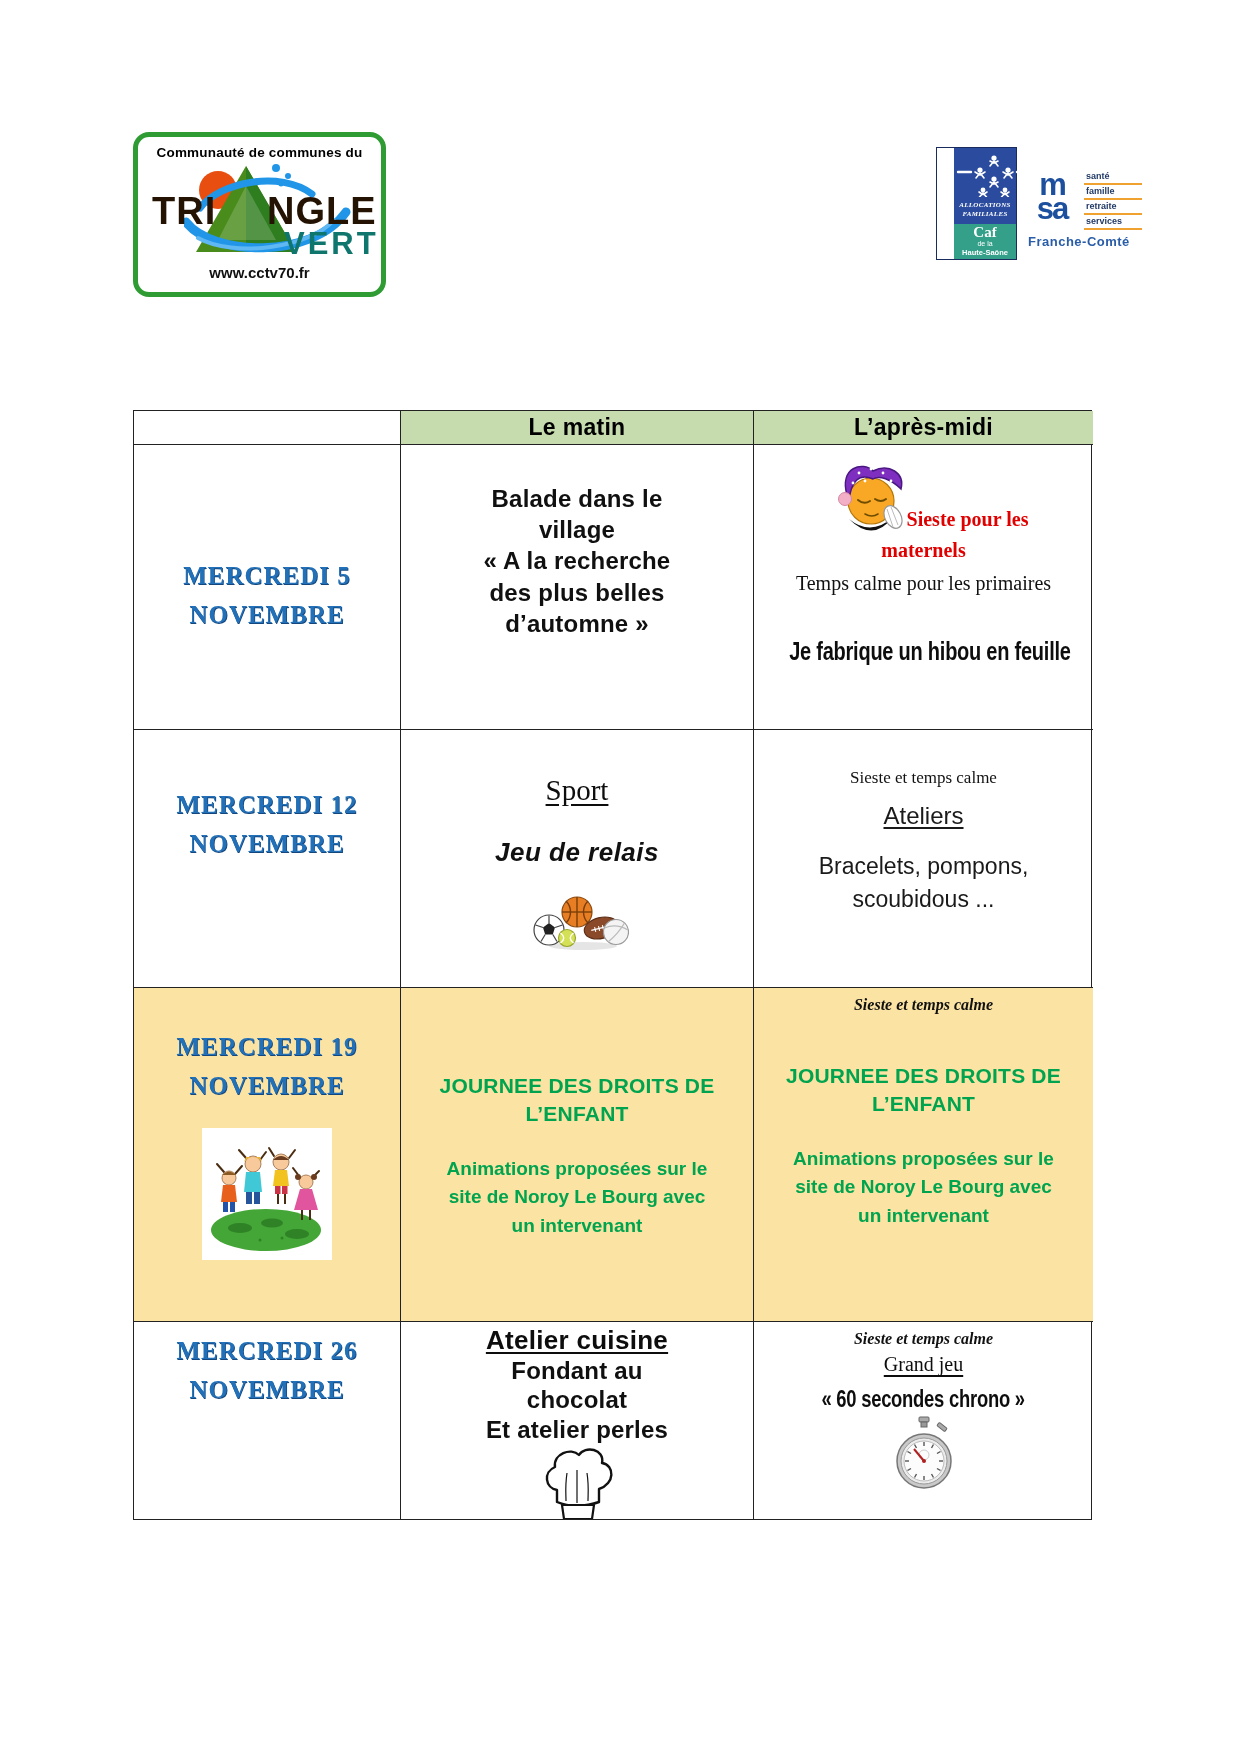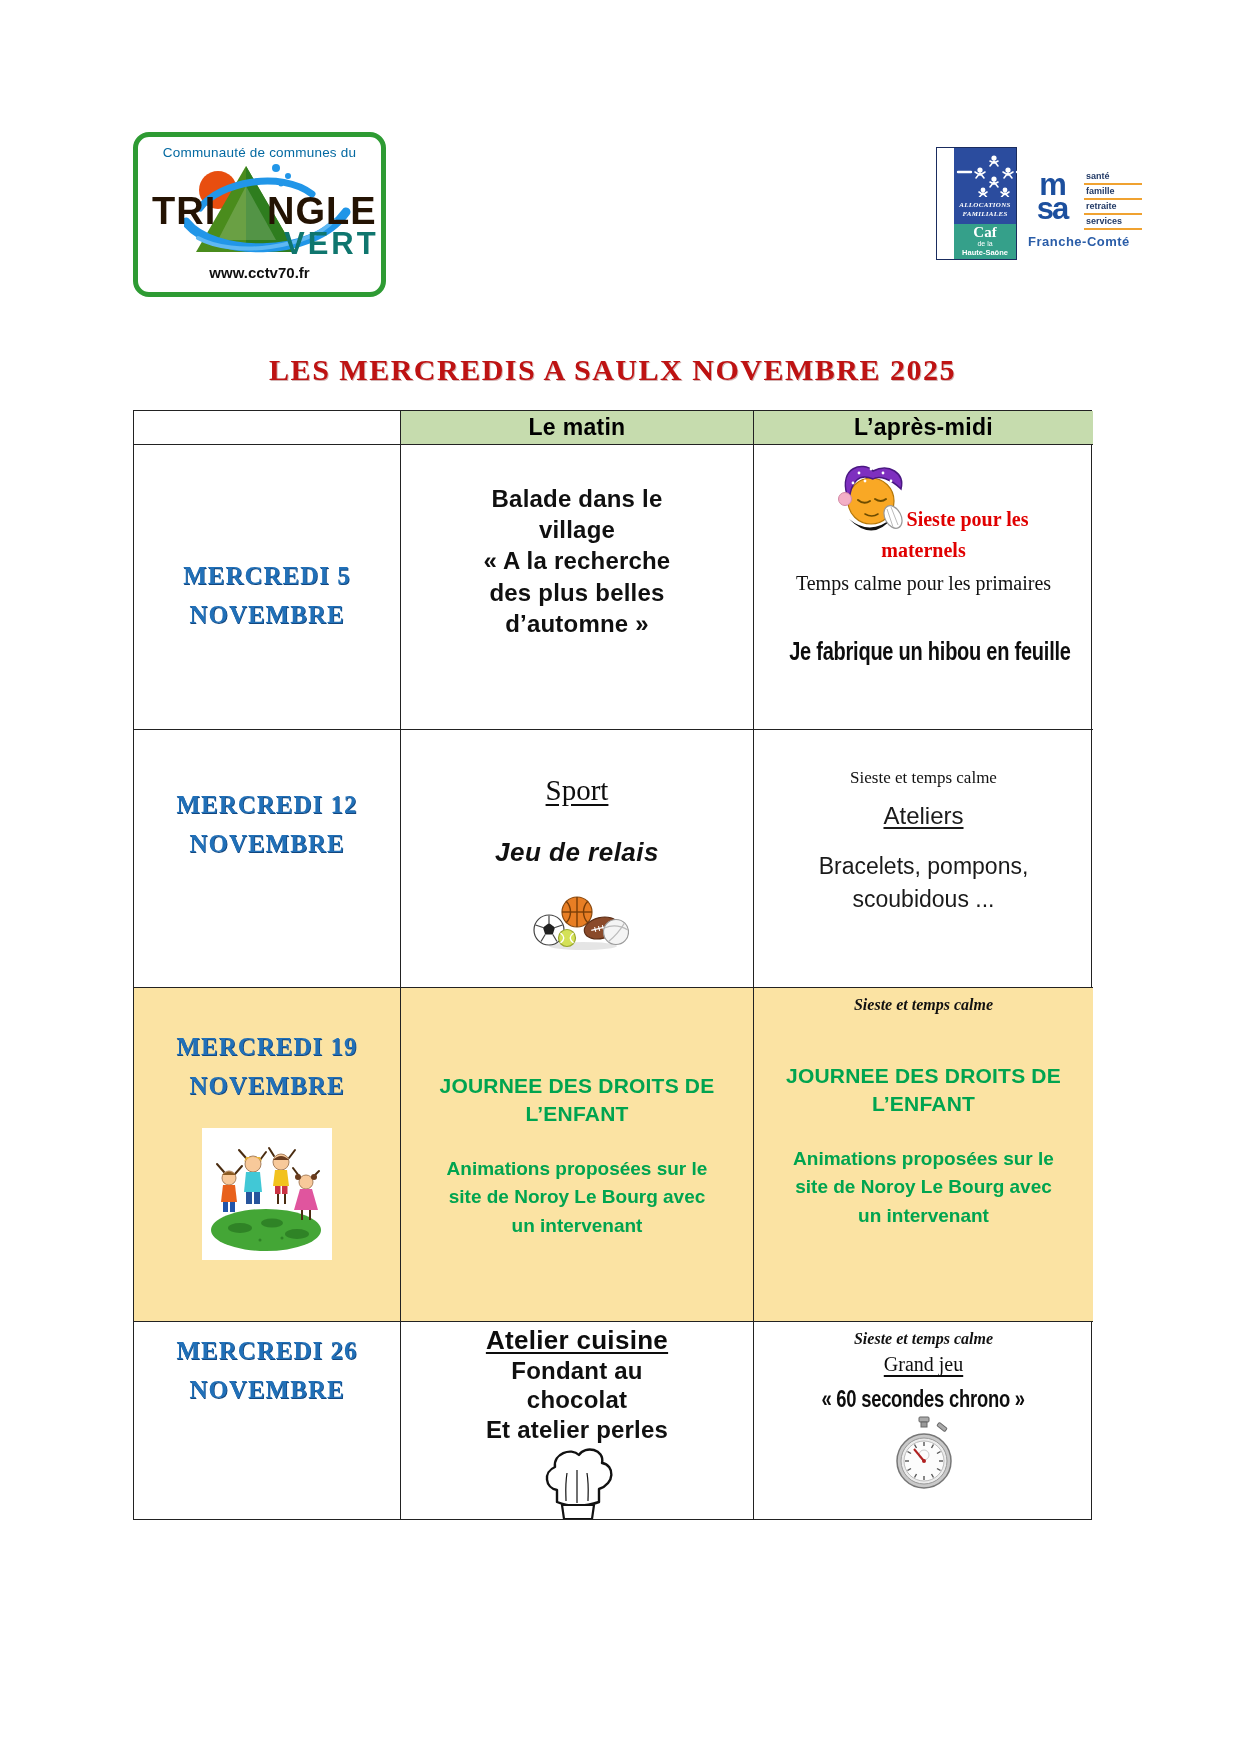--- a/index.html
+++ b/index.html
@@ -6,21 +6,21 @@
   html,body { background:#e9e9e9; }
   .page {
     position:relative; width:1241px; height:1755px; background:#ffffff;
     font-family:"Liberation Sans", sans-serif; color:#111; overflow:hidden;
     margin:0 auto;
   }
 
   
   .tv-logo { position:absolute; left:133px; top:132px; width:253px; height:165px;
     border:5px solid #2E9B33; border-radius:16px; background:#fff; padding-top:8px; }
-  .tv-header { font-size:13.5px; font-weight:400; color:#0369a1; text-align:center; letter-spacing:.2px; }
+  .tv-header { font-size:13.5px; font-weight:700; color:#000000; text-align:center; letter-spacing:.2px; }
   .tv-art { position:relative; height:104px; }
   .tv-svg { position:absolute; left:46px; top:0; }
   .tv-word { position:absolute; font-weight:800; color:#241303; font-size:38px; letter-spacing:1px; }
   .tv-tri { left:14px; top:30px; }
   .tv-ngle { left:129px; top:30px; }
   .tv-vert { left:146px; top:66px; font-size:31px; color:#0f766e; letter-spacing:3px; }
   .tv-web { text-align:center; font-size:15px; font-weight:700; color:#101010; }
 
   
   .caf { position:absolute; left:936px; top:147px; width:81px; height:113px;
@@ -204,21 +204,20 @@
       <div class="msa-services">
         <div class="msa-service">santé</div>
         <div class="msa-service">famille</div>
         <div class="msa-service">retraite</div>
         <div class="msa-service">services</div>
       </div>
     </div>
     <div class="msa-region">Franche-Comté</div>
   </div>
 
-  <div class="page-title">LES MERCREDIS A SAULX NOVEMBRE 2025</div>
 
   <div class="schedule">
 
     <div class="cell head head-empty"></div>
     <div class="cell head">Le matin</div>
     <div class="cell head last-col">L’après-midi</div>
 
     <div class="cell r1c1">
       <div class="date">
         <div>MERCREDI 5</div>

